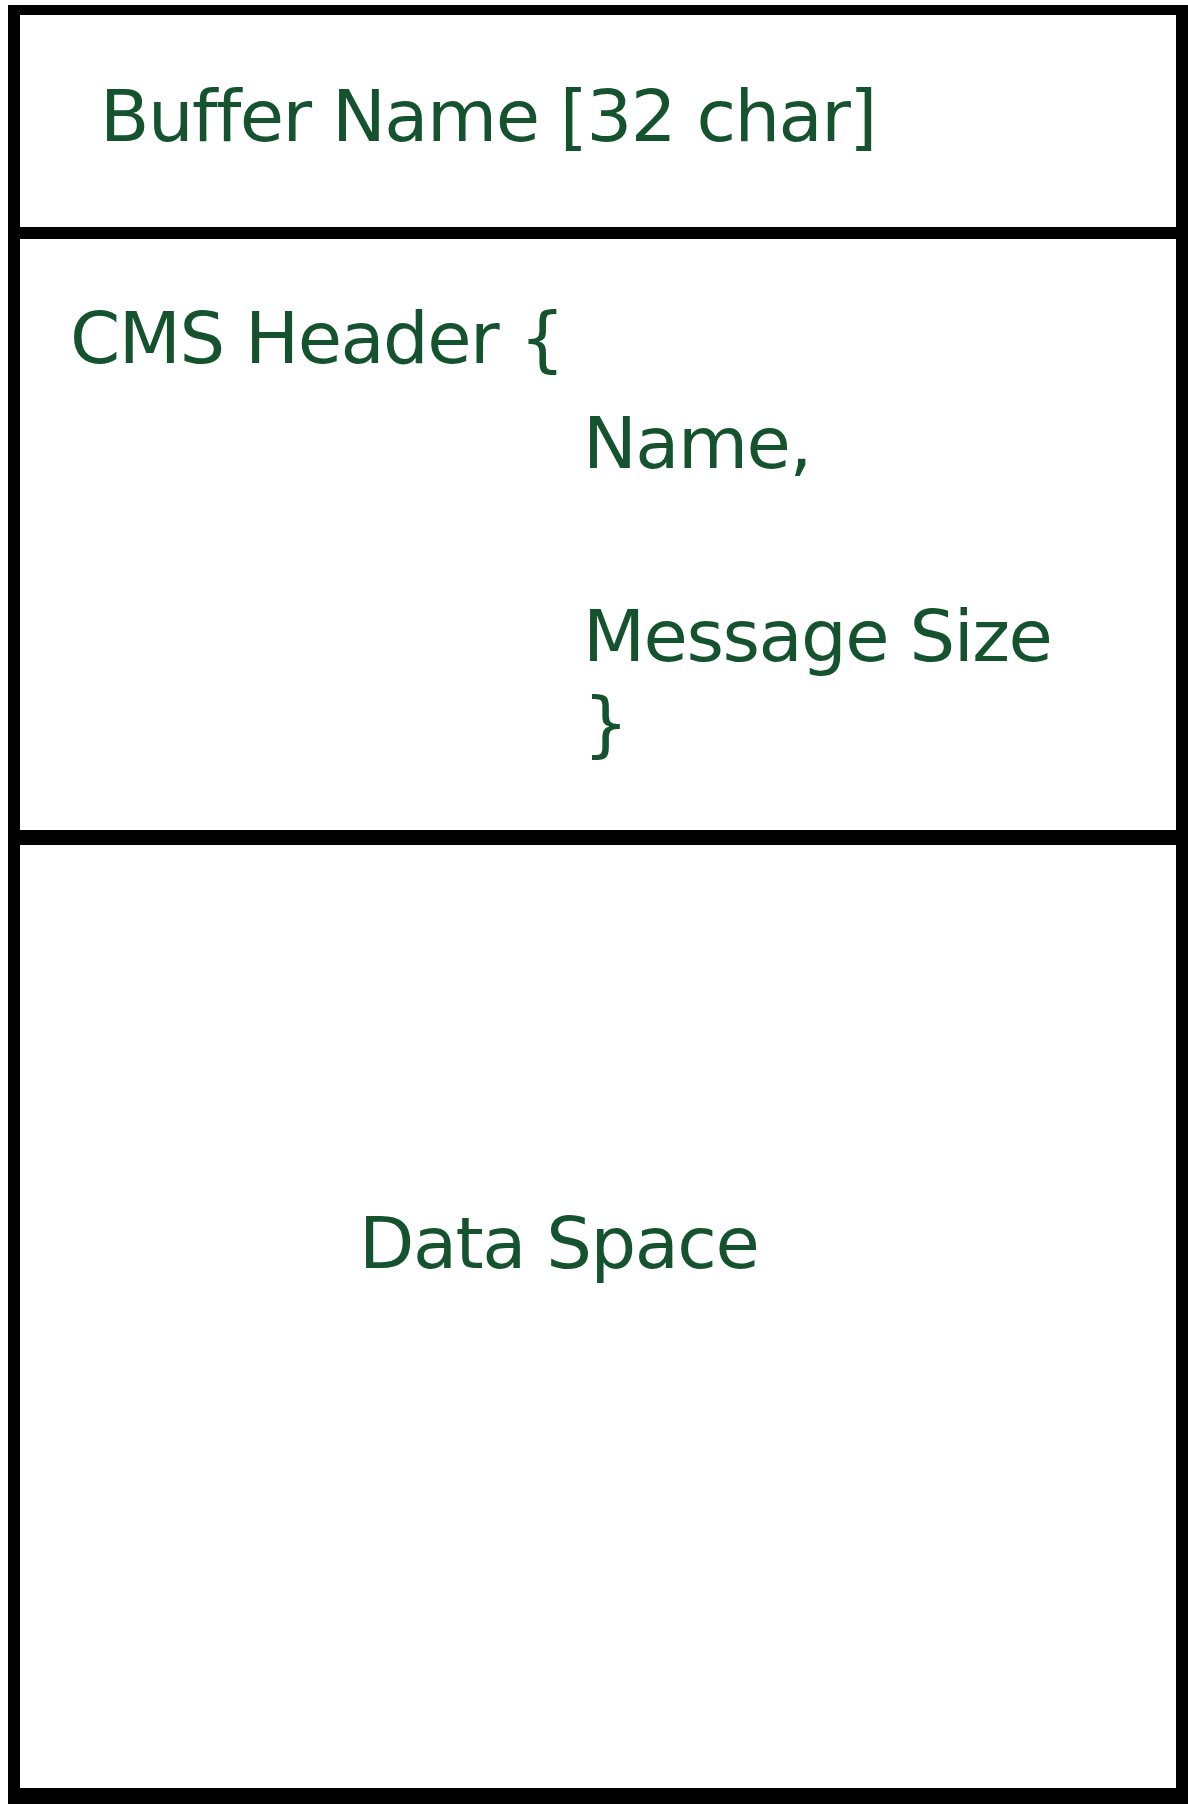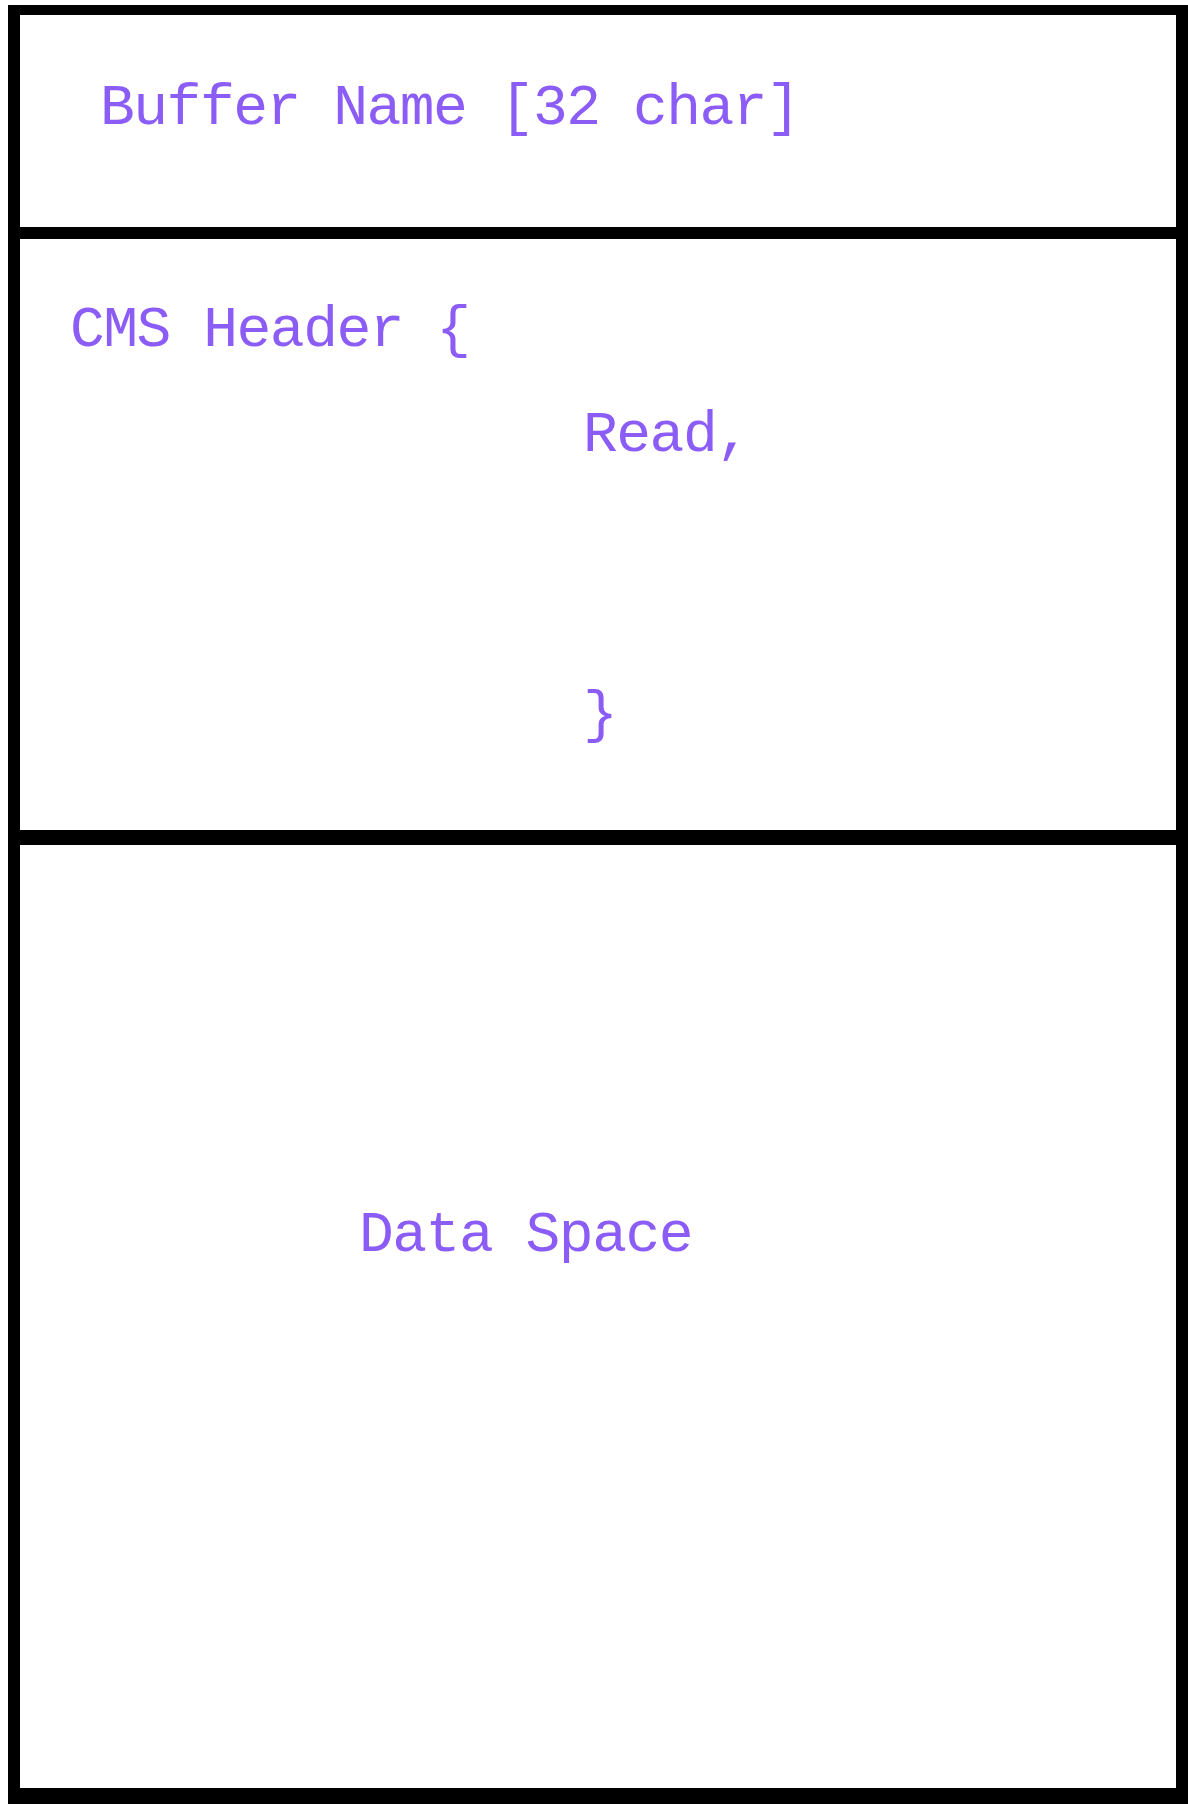--- a/index.html
+++ b/index.html
@@ -37,26 +37,25 @@
     position: absolute;
     left: 8px;
     right: 0;
     background: #000000;
   }
   .divider.d1 { top: 227px; height: 12px; }
   .divider.d2 { top: 830px; height: 15px; }
   
   .lbl {
     position: absolute;
-    font-size: 58px;
+    font-size: 72px;
     line-height: 1;
     letter-spacing: -1.5px;
     white-space: nowrap;
-    color: #8b5cf6;
-    font-family: Liberation Mono, monospace;
+    color: #14532d;
   }
   .lbl.buffer-name   { left: 100px; top: 80px;  }
   .lbl.cms-open      { left: 70px;  top: 302px; text-align: right; }
   .lbl.field-read    { left: 583px; top: 407px; }
   .lbl.field-msgid   { left: 583px; top: 510px; }
   .lbl.field-msgsize { left: 583px; top: 600px; }
   .lbl.cms-close     { left: 583px; top: 687px; }
   .lbl.data-space    { left: 359px; top: 1207px; }
 </style>
 </head>
@@ -65,23 +64,24 @@
 <div id="stage">
 
   <div class="frame"></div>
 
   <div class="lbl buffer-name">Buffer Name [32 char]</div>
 
   <div class="divider d1"></div>
 
   <div class="lbl cms-open">CMS Header {</div>
 
-  <div class="lbl field-read">Read,</div>
+  <div class="lbl field-read">Name,</div>
 
 
+  <div class="lbl field-msgsize">Message Size</div>
 
   <div class="lbl cms-close">}</div>
 
   <div class="divider d2"></div>
 
   <div class="lbl data-space">Data Space</div>
 
 </div>
 
 </body></html>

